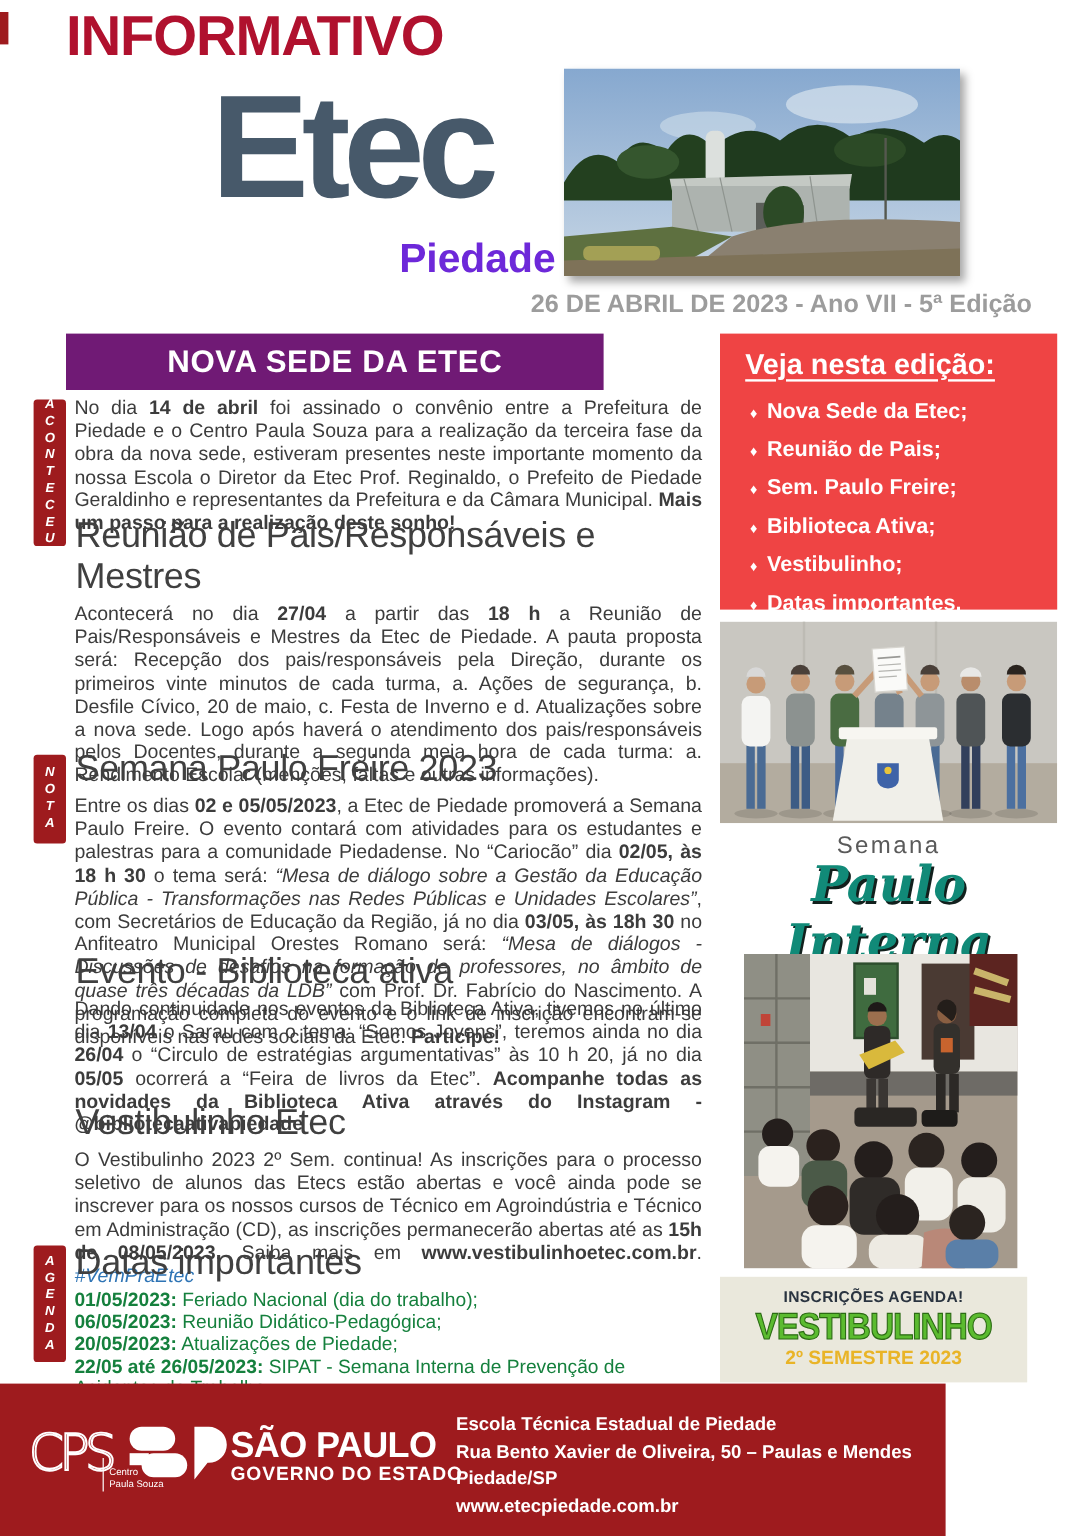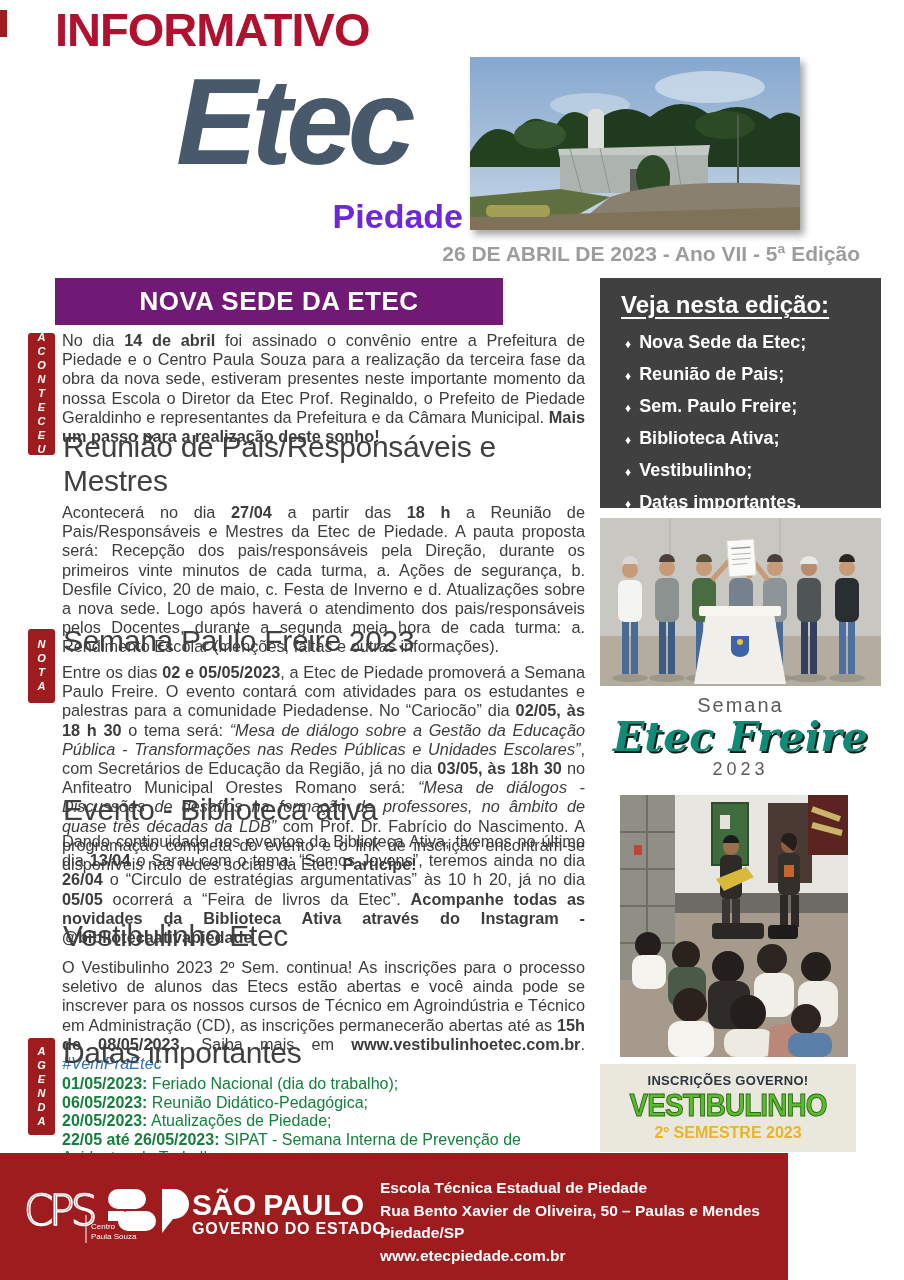--- a/index.html
+++ b/index.html
@@ -12,21 +12,21 @@
   .i { font-style:italic; }
 
   
   .corner-mark { position:absolute; left:0; top:10px; width:7px; height:27px; background:#9E1B1E; }
   .kicker {
     position:absolute; left:55px; top:2px;
     font-size:47px; font-weight:bold; letter-spacing:-1px; color:#B0112E;
   }
   .brand {
     position:absolute; left:176px; top:42px; width:290px;
-    font-size:122px; line-height:160px; font-weight:bold; letter-spacing:-6px; color:#47596A;font-style:italic;
+    font-size:122px; line-height:160px; font-weight:bold; letter-spacing:-6px; color:#47596A;
   }
   .brand-sub {
     position:absolute; left:250px; top:197px; width:213px; text-align:right;
     font-size:34px; font-weight:bold; color:#6d28d9;
   }
   .painting {
     position:absolute; left:470px; top:57px; width:330px; height:173px;
     box-shadow:4px 5px 7px rgba(0,0,0,.35);
   }
   .date-line {
@@ -59,21 +59,21 @@
   .sec-nova  { top:331px; }
   .sec-reu   { top:430px; }
   .sec-spf   { top:624px; }
   .sec-bib   { top:793px; }
   .sec-vest  { top:919px; }
   .sec-datas { top:1036px; }
 
   
   .veja {
     position:absolute; left:600px; top:278px; width:281px; height:230px;
-    background:#404040; color:#fff; padding:13px 10px 0 21px;
+    background:#ef4444; color:#fff; padding:13px 10px 0 21px;
   }
   .veja-title { font-size:24px; font-weight:bold; text-decoration:underline; text-underline-offset:4px; margin-bottom:13px; }
   .veja-item  { font-size:18px; font-weight:bold; margin-bottom:11px; display:flex; align-items:baseline; }
   .veja-bullet{ font-size:12px; margin:0 8px 0 4px; }
 
   .photo1 { position:absolute; left:600px; top:518px; width:281px; height:168px; }
   .pf-logo { position:absolute; left:600px; top:694px; width:281px; height:98px; text-align:center; }
   .pf-semana { font-size:20px; color:#5A5A5A; letter-spacing:2px; }
   .pf-script {
     font-family:"DejaVu Serif", serif; font-style:italic; font-weight:bold;
@@ -283,21 +283,21 @@
       </g>
       <path d="M106,96 L174,96 L186,166 L94,166 Z" fill="#F0EFE9"></path>
       <rect x="99" y="88" width="82" height="10" rx="2" fill="#F7F6F1"></rect>
       <path d="M131,118 h18 v14 a9,7 0 0 1 -18,0 z" fill="#3E63A8"></path>
       <circle cx="140" cy="124" r="3" fill="#E8C43C"></circle>
     </svg>
   </div>
 
   <div class="pf-logo">
     <div class="pf-semana">Semana</div>
-    <div class="pf-script">Etec Freire</div>
+    <div class="pf-script">Paulo Interna</div>
     <div class="pf-year">2023</div>
   </div>
 
   <div class="photo2">
     <svg width="228" height="262" viewBox="0 0 228 262">
       <rect width="228" height="262" fill="#A59A8C"></rect>
       <rect x="55" width="173" height="98" fill="#E8E6E0"></rect>
       <rect x="55" y="98" width="173" height="20" fill="#6E6B66"></rect>
       <rect width="55" height="185" fill="#8F8F85"></rect>
       <g stroke="#6F6F66" stroke-width="2">
@@ -345,21 +345,21 @@
         <circle cx="128" cy="218" r="18" fill="#241E1C"></circle>
           <rect x="104" y="234" width="50" height="28" rx="12" fill="#EDEAE2"></rect>
         <path d="M150,232 q24,-8 38,4 l-4,26 -36,0 z" fill="#B98878"></path>
         <circle cx="186" cy="224" r="15" fill="#2B2420"></circle>
           <rect x="168" y="238" width="44" height="24" rx="10" fill="#5A7FA8"></rect>
       </g>
     </svg>
   </div>
 
   <div class="vest-banner">
-    <div class="vest-line1">INSCRIÇÕES GOVERNO!</div>
+    <div class="vest-line1">INSCRIÇÕES AGENDA!</div>
     <div class="vest-line2">VESTIBULINHO</div>
     <div class="vest-line3">2º SEMESTRE 2023</div>
   </div>
 
   <div class="footer">
     <div class="cps-logo">
       <svg width="120" height="62" viewBox="0 0 120 62">
         <text x="2" y="40" font-family="DejaVu Sans, sans-serif" font-size="42" font-weight="200" fill="none" stroke="#FFFFFF" stroke-width="1.6" letter-spacing="-4">CPS</text>
         <line x1="64" y1="30" x2="64" y2="58" stroke="#FFFFFF" stroke-width="1"></line>
         <text x="69" y="44" font-family="Liberation Sans, sans-serif" font-size="8" fill="#FFFFFF">Centro</text>

